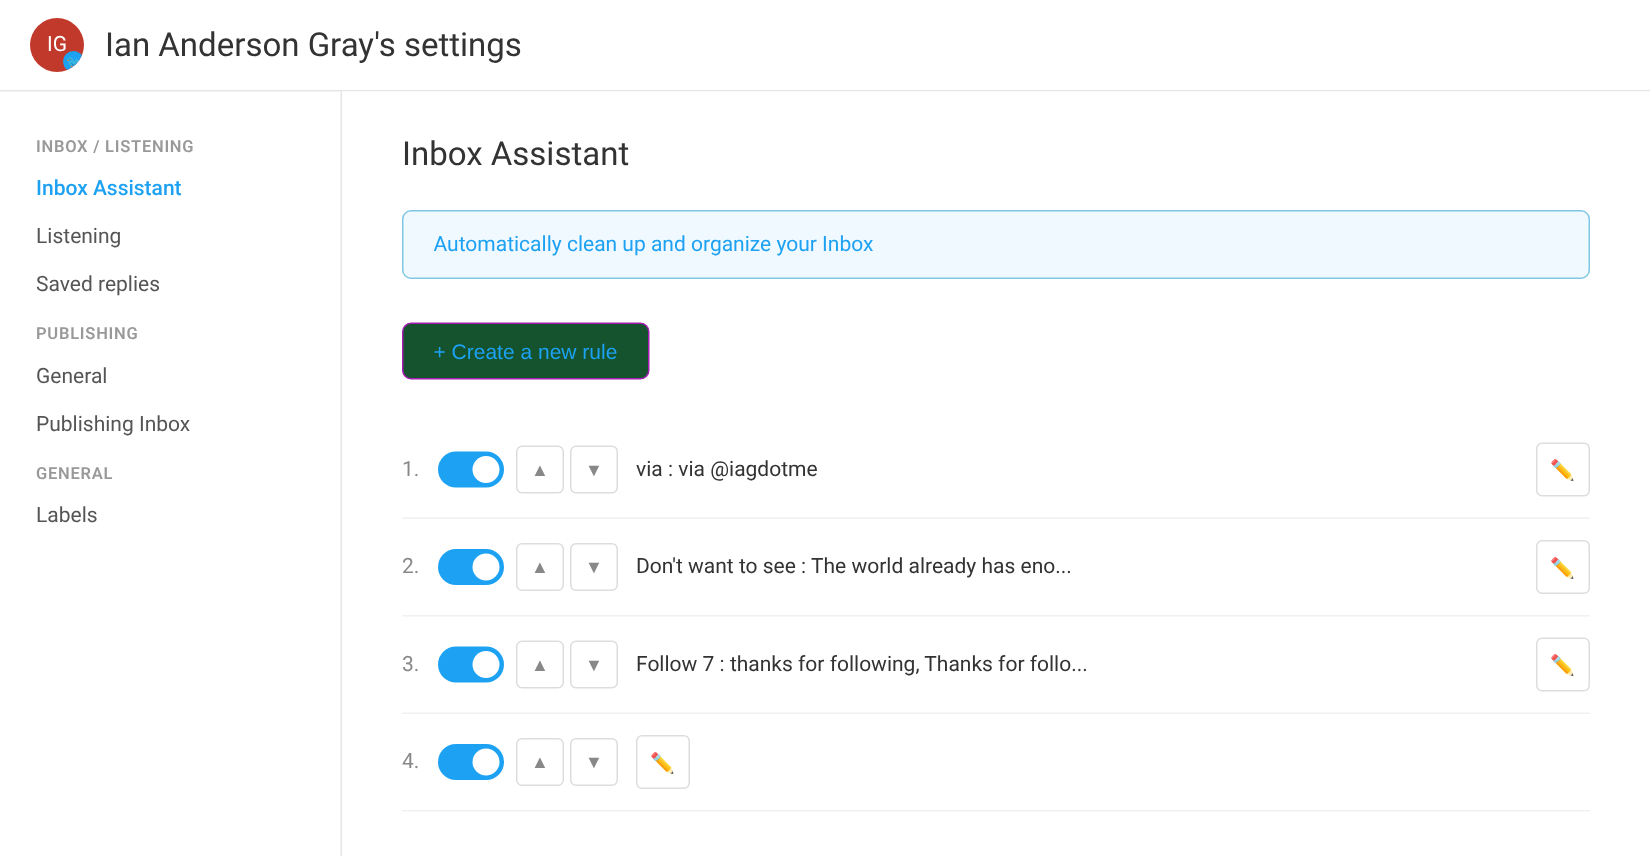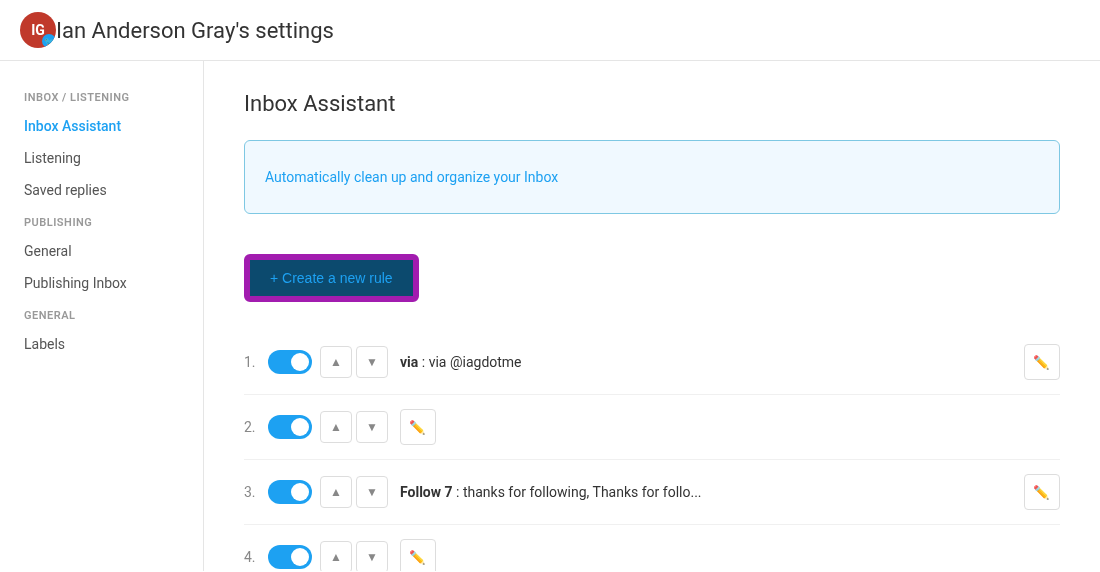--- a/index.html
+++ b/index.html
@@ -11,26 +11,26 @@
       align-items: center;
       padding: 12px 20px;
       border-bottom: 1px solid #e5e5e5;
       background: #fff;
     }
     .avatar {
       width: 36px;
       height: 36px;
       border-radius: 50%;
       background: #c0392b;
-      margin-right: 0;
+      margin-right: 14px;
       display: flex;
       align-items: center;
       justify-content: center;
       color: white;
-      font-weight: bold;
+      font-weight: normal;
       font-size: 14px;
       position: relative;
       overflow: hidden;
     }
     .avatar-badge {
       position: absolute;
       bottom: 0;
       right: 0;
       width: 14px;
       height: 14px;
@@ -50,21 +50,21 @@
     }
 
     
     .layout {
       display: flex;
       height: calc(572px - 62px);
     }
 
     
     .sidebar {
-      width: 204px;
+      width: 228px;
       border-right: 1px solid #e5e5e5;
       padding: 20px 0;
       flex-shrink: 0;
     }
     .sidebar-section-label {
       font-size: 11px;
       font-weight: 600;
       color: #999;
       letter-spacing: 0.5px;
       padding: 10px 24px 6px;
@@ -91,33 +91,33 @@
       font-size: 22px;
       font-weight: 400;
       color: #333;
       margin-bottom: 24px;
     }
 
     
     .info-banner {
       border: 1px solid #7ec8e3;
       border-radius: 6px;
-      padding: 28px 20px;
+      padding: 14px 20px;
       background: #f0f9ff;
       color: #1da1f2;
       font-size: 14px;
-      margin-bottom: 40px;
+      margin-bottom: 29px;
     }
 
     
     .create-rule-btn {
-      border: 6px solid #a21caf;
+      border: 1px solid #a21caf;
       border-radius: 6px;
       padding: 10px 20px;
-      background: #0c4a6e;
+      background: #14532d;
       color: #1da1f2;
       font-size: 14px;
       cursor: pointer;
       margin-bottom: 28px;
       display: inline-block;
     }
 
     
     .rules-list { width: 100%; }
     .rule-row {
@@ -173,21 +173,21 @@
 
     .rule-text {
       flex: 1;
       font-size: 14px;
       color: #333;
       margin-left: 8px;
       white-space: nowrap;
       overflow: hidden;
       text-overflow: ellipsis;
     }
-    .rule-text-bold { font-weight: 700; }
+    .rule-text-bold { font-weight: 400; }
 
     
     .edit-btn {
       width: 36px;
       height: 36px;
       border: 1px solid #ddd;
       border-radius: 4px;
       background: #fff;
       cursor: pointer;
       display: flex;
@@ -256,20 +256,25 @@
       </span>
       <button class="edit-btn">✏️</button>
     </div>
         <div class="rule-row">
       <span class="rule-number">2.</span>
       <div class="toggle" style="margin-right:8px;">
         <div class="toggle-knob"></div>
       </div>
       <button class="arrow-btn">▲</button>
       <button class="arrow-btn">▼</button>
+      <span class="rule-text">
+        <span class="rule-text-bold">Don't want to see</span>
+        <span> : </span>
+        <span>The world already has eno...</span>
+      </span>
       <button class="edit-btn">✏️</button>
     </div>
         <div class="rule-row">
       <span class="rule-number">3.</span>
       <div class="toggle" style="margin-right:8px;">
         <div class="toggle-knob"></div>
       </div>
       <button class="arrow-btn">▲</button>
       <button class="arrow-btn">▼</button>
       <span class="rule-text">

